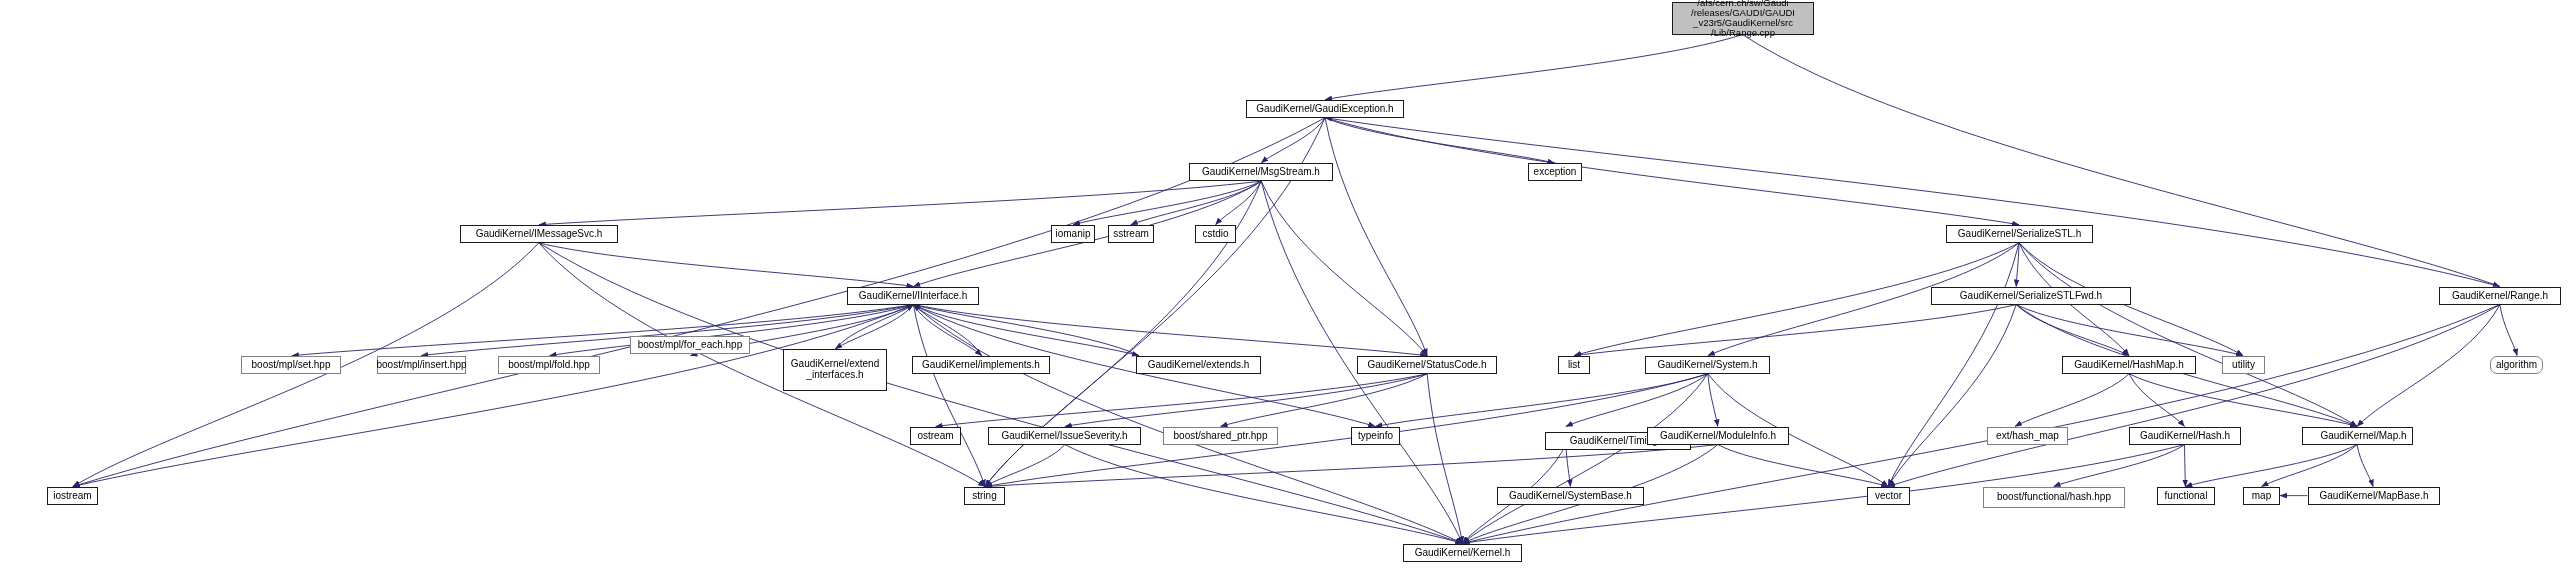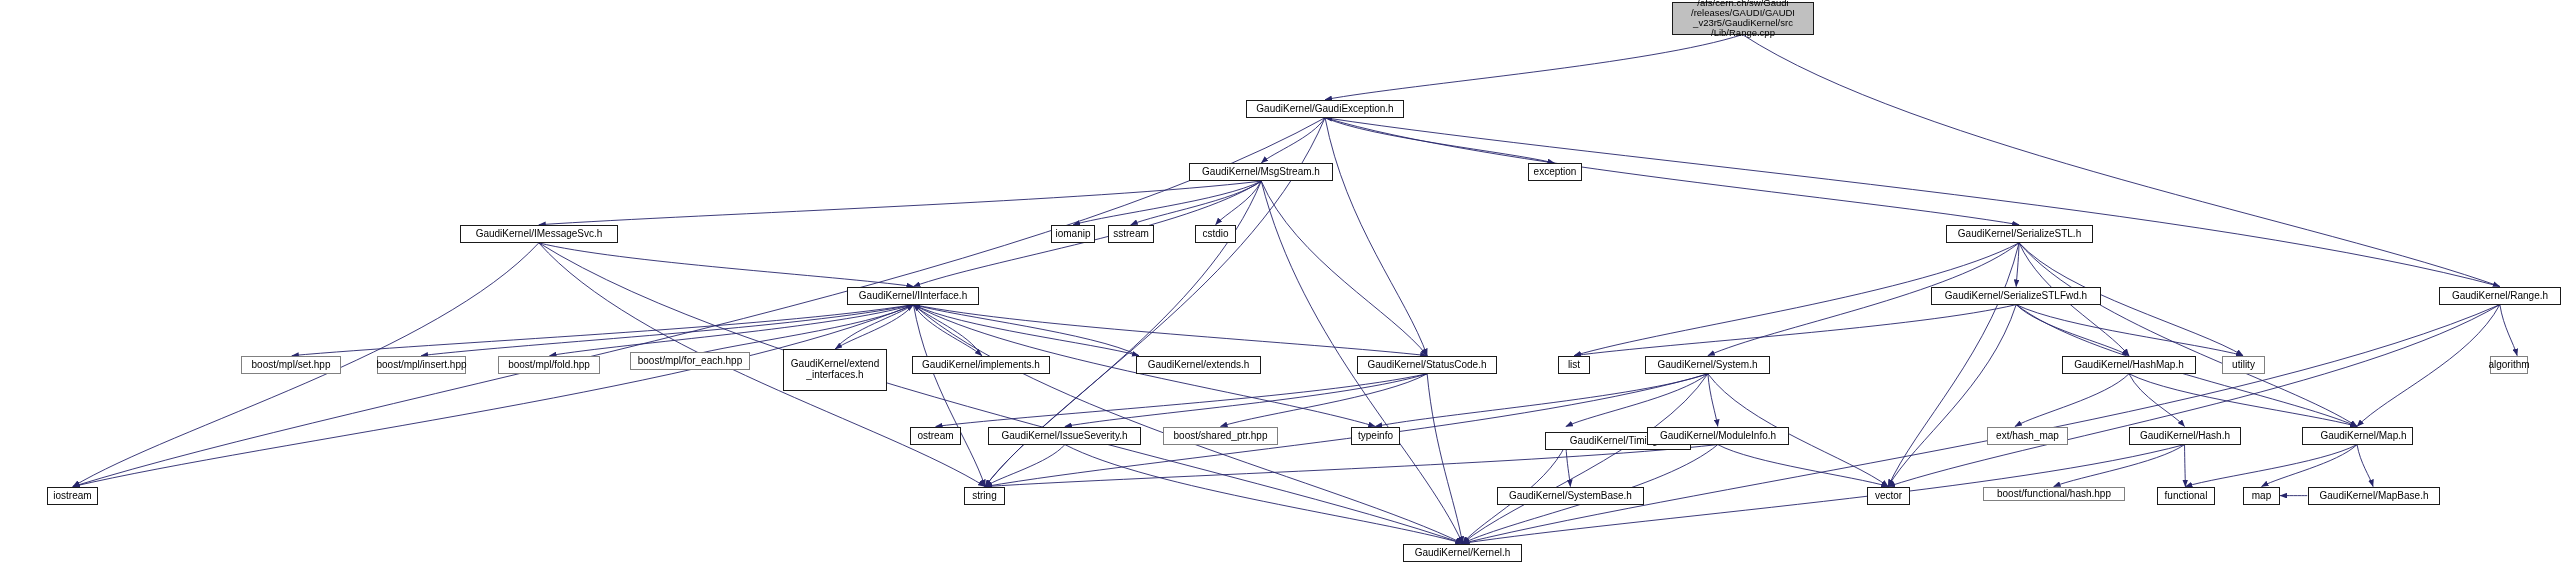--- a/index.html
+++ b/index.html
@@ -114,49 +114,49 @@
 /Lib/Range.cpp</div>
       <div class="node solid" style="left: 1246px; top: 100px; width: 158px; height: 18px;">GaudiKernel/GaudiException.h</div>
       <div class="node solid" style="left: 1189px; top: 163px; width: 144px; height: 18px;">GaudiKernel/MsgStream.h</div>
       <div class="node solid" style="left: 1528px; top: 163px; width: 54px; height: 18px;">exception</div>
       <div class="node solid" style="left: 460px; top: 225px; width: 158px; height: 18px;">GaudiKernel/IMessageSvc.h</div>
       <div class="node solid" style="left: 1051px; top: 225px; width: 44px; height: 18px;">iomanip</div>
       <div class="node solid" style="left: 1108px; top: 225px; width: 46px; height: 18px;">sstream</div>
       <div class="node solid" style="left: 1195px; top: 225px; width: 41px; height: 18px;">cstdio</div>
       <div class="node solid" style="left: 1946px; top: 225px; width: 147px; height: 18px; text-align: center;">GaudiKernel/SerializeSTL.h</div>
       <div class="node solid" style="left: 847px; top: 287px; width: 132px; height: 18px;">GaudiKernel/IInterface.h</div>
-      <div class="node solid" style="left: 1931px; top: 287px; width: 170px; height: 18px; text-align: right;">GaudiKernel/SerializeSTLFwd.h</div>
+      <div class="node solid" style="left: 1931px; top: 287px; width: 200px; height: 18px; text-align: right;">GaudiKernel/SerializeSTLFwd.h</div>
       <div class="node solid" style="left: 2439px; top: 287px; width: 122px; height: 18px;">GaudiKernel/Range.h</div>
       <div class="node " style="left: 241px; top: 356px; width: 100px; height: 18px;">boost/mpl/set.hpp</div>
       <div class="node " style="left: 366px; top: 356px; width: 89px; height: 18px; margin-left: 11px;">boost/mpl/insert.hpp</div>
       <div class="node " style="left: 498px; top: 356px; width: 102px; height: 18px;">boost/mpl/fold.hpp</div>
-      <div class="node " style="left: 630px; top: 352px; width: 120px; height: 18px;">boost/mpl/for_each.hpp</div>
+      <div class="node " style="left: 630px; top: 336px; width: 120px; height: 18px;">boost/mpl/for_each.hpp</div>
       <div class="node solid" style="left: 783px; top: 349px; width: 104px; height: 42px;">GaudiKernel/extend
 _interfaces.h</div>
       <div class="node solid" style="left: 912px; top: 356px; width: 138px; height: 18px;">GaudiKernel/implements.h</div>
       <div class="node solid" style="left: 1136px; top: 356px; width: 125px; height: 18px;">GaudiKernel/extends.h</div>
       <div class="node solid" style="left: 1357px; top: 356px; width: 140px; height: 18px;">GaudiKernel/StatusCode.h</div>
       <div class="node solid" style="left: 1558px; top: 356px; width: 32px; height: 18px;">list</div>
       <div class="node solid" style="left: 1645px; top: 356px; width: 125px; height: 18px;">GaudiKernel/System.h</div>
       <div class="node solid" style="left: 2062px; top: 356px; width: 134px; height: 18px;">GaudiKernel/HashMap.h</div>
       <div class="node " style="left: 2222px; top: 356px; width: 43px; height: 18px;">utility</div>
-      <div class="node " style="left: 2490px; top: 356px; width: 38px; height: 18px;">algorithm</div>
+      <div class="node " style="left: 2490px; top: 356px; width: 53px; height: 18px; border-radius: 7px;">algorithm</div>
       <div class="node solid" style="left: 910px; top: 427px; width: 51px; height: 18px;">ostream</div>
       <div class="node solid" style="left: 988px; top: 427px; width: 153px; height: 18px;">GaudiKernel/IssueSeverity.h</div>
       <div class="node " style="left: 1163px; top: 427px; width: 115px; height: 18px;">boost/shared_ptr.hpp</div>
       <div class="node solid" style="left: 1351px; top: 427px; width: 49px; height: 18px;">typeinfo</div>
       <div class="node solid" style="left: 1505px; top: 432px; width: 146px; height: 18px; margin-left: 40px;">GaudiKernel/Timing.h</div>
       <div class="node solid" style="left: 1647px; top: 427px; width: 142px; height: 18px;">GaudiKernel/ModuleInfo.h</div>
       <div class="node " style="left: 1975px; top: 427px; width: 81px; height: 18px; margin-left: 12px;">ext/hash_map</div>
       <div class="node solid" style="left: 2129px; top: 427px; width: 112px; height: 18px;">GaudiKernel/Hash.h</div>
       <div class="node solid" style="left: 2302px; top: 427px; width: 111px; height: 18px; padding-left: 12px;">GaudiKernel/Map.h</div>
       <div class="node solid" style="left: 47px; top: 487px; width: 51px; height: 18px;">iostream</div>
       <div class="node solid" style="left: 964px; top: 487px; width: 41px; height: 18px;">string</div>
       <div class="node solid" style="left: 1497px; top: 487px; width: 147px; height: 18px;">GaudiKernel/SystemBase.h</div>
       <div class="node solid" style="left: 1867px; top: 487px; width: 43px; height: 18px;">vector</div>
-      <div class="node " style="left: 1983px; top: 487px; width: 142px; height: 14px;">boost/functional/hash.hpp</div>
+      <div class="node " style="left: 1983px; top: 487px; width: 142px; height: 21px;">boost/functional/hash.hpp</div>
       <div class="node solid" style="left: 2157px; top: 487px; width: 58px; height: 18px;">functional</div>
       <div class="node solid" style="left: 2243px; top: 487px; width: 37px; height: 18px;">map</div>
       <div class="node solid" style="left: 2308px; top: 487px; width: 132px; height: 18px;">GaudiKernel/MapBase.h</div>
       <div class="node solid" style="left: 1403px; top: 544px; width: 119px; height: 18px;">GaudiKernel/Kernel.h</div>
     </div>
 </div>
 
 
 </body></html>

